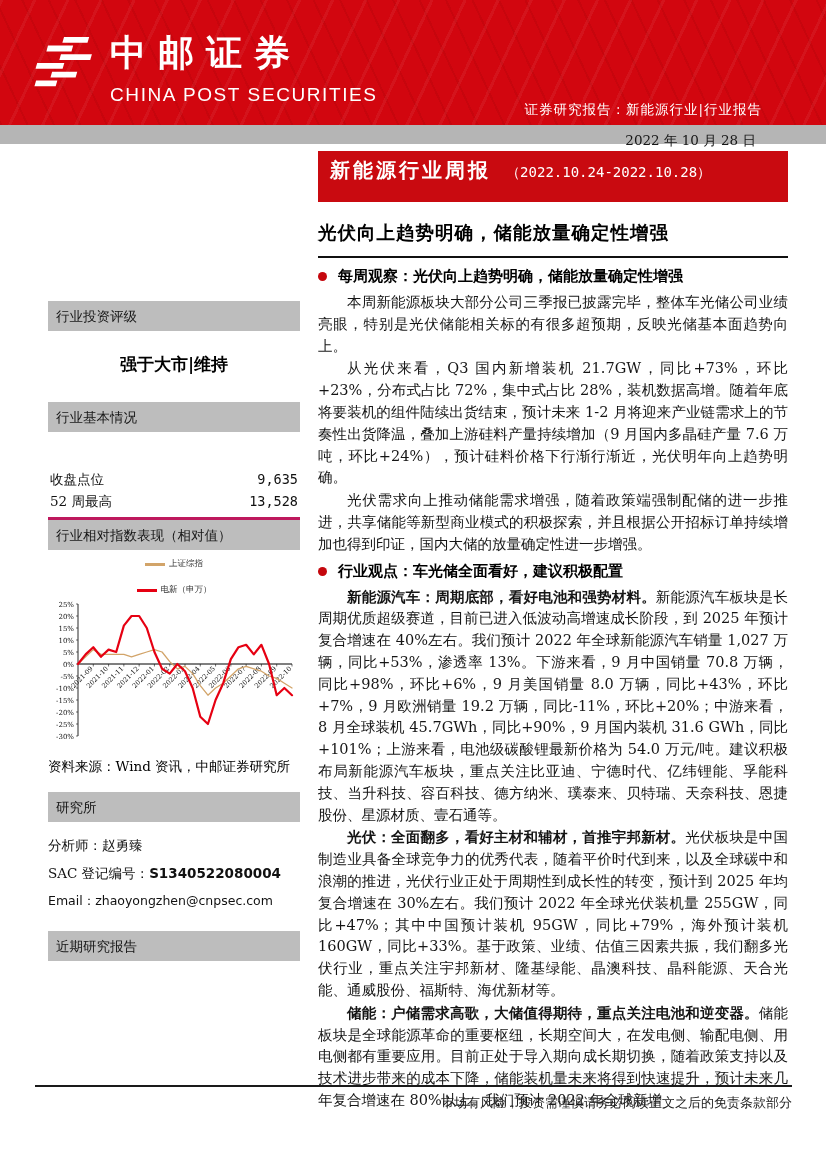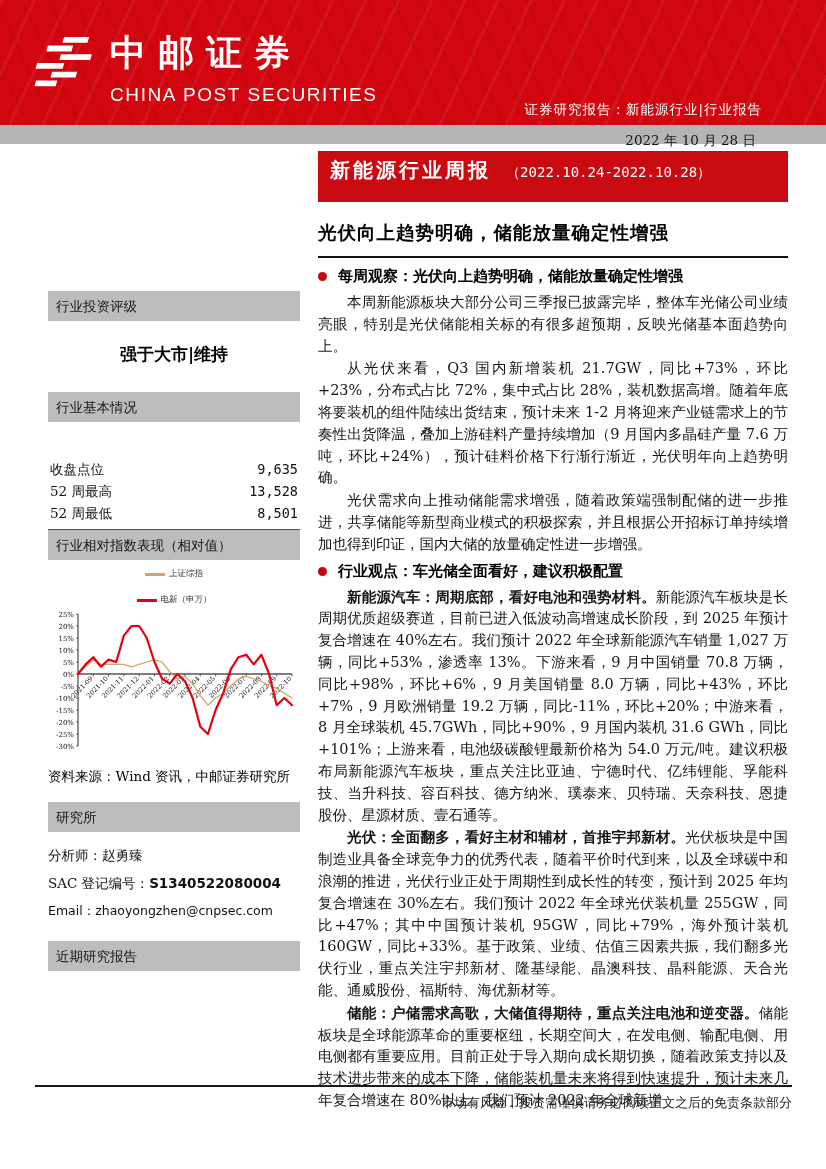--- a/index.html
+++ b/index.html
@@ -24,21 +24,21 @@
 
   
   .content{display:flex;gap:18px;padding:7px 38px 0 48px;align-items:center;}
   .sidebar{width:252px;flex:0 0 252px;font-family:"DejaVu Serif",serif;}
   .main{flex:1;min-width:0;}
 
   
   .sec-band{background:#bdbdbd;height:30px;line-height:30px;padding-left:8px;
             font-size:13.5px;color:#161616;}
   .rating{text-align:center;font-weight:bold;font-size:17px;margin:22px 0 26px;color:#000;}
-  .stats{border-bottom:1px solid #be185d;padding:4px 2px 5px 2px;margin-bottom:0;margin-top:32px;}
+  .stats{border-bottom:3px solid #be185d;padding:4px 2px 5px 2px;margin-bottom:0;margin-top:32px;}
   .stat-row{display:flex;justify-content:space-between;font-size:13.5px;line-height:22px;}
   .stat-val{font-family:"DejaVu Sans Mono",monospace;}
   .chart-wrap{margin:8px 0 2px;}
   .chart-legend{display:flex;justify-content:center;gap:14px;font-size:8.5px;color:#333;
                 align-items:center;margin-bottom:2px;flex-direction:column;}
   .lg-item{display:inline-flex;align-items:center;gap:4px;}
   .lg-swatch{display:inline-block;width:20px;height:3px;}
   .source{font-size:13.5px;margin:6px 0 16px;color:#000000;}
   .contact{font-size:13.5px;line-height:2.05;margin:10px 0 18px;color:#111;}
   .contact .num{font-weight:bold;font-family:"DejaVu Sans",sans-serif;}
@@ -101,24 +101,20 @@
 
       <div class="sec-band">行业基本情况</div>
       <div class="stats">
         <div class="stat-row">
           <span>收盘点位</span>
           <span class="stat-val">9,635</span>
         </div>
         <div class="stat-row">
           <span>52 周最高</span>
           <span class="stat-val">13,528</span>
-        </div>
-        <div class="stat-row">
-          <span>52 周最低</span>
-          <span class="stat-val">8,501</span>
         </div>
       </div>
 
       <div class="sec-band">行业相对指数表现（相对值）</div>
       <div class="chart-wrap">
         <div class="chart-legend" id="chart-legend">
             <span class="lg-item">
               <span class="lg-swatch" style="background: rgb(210, 164, 105);"></span>
               <span>上证综指</span>
             </span>

